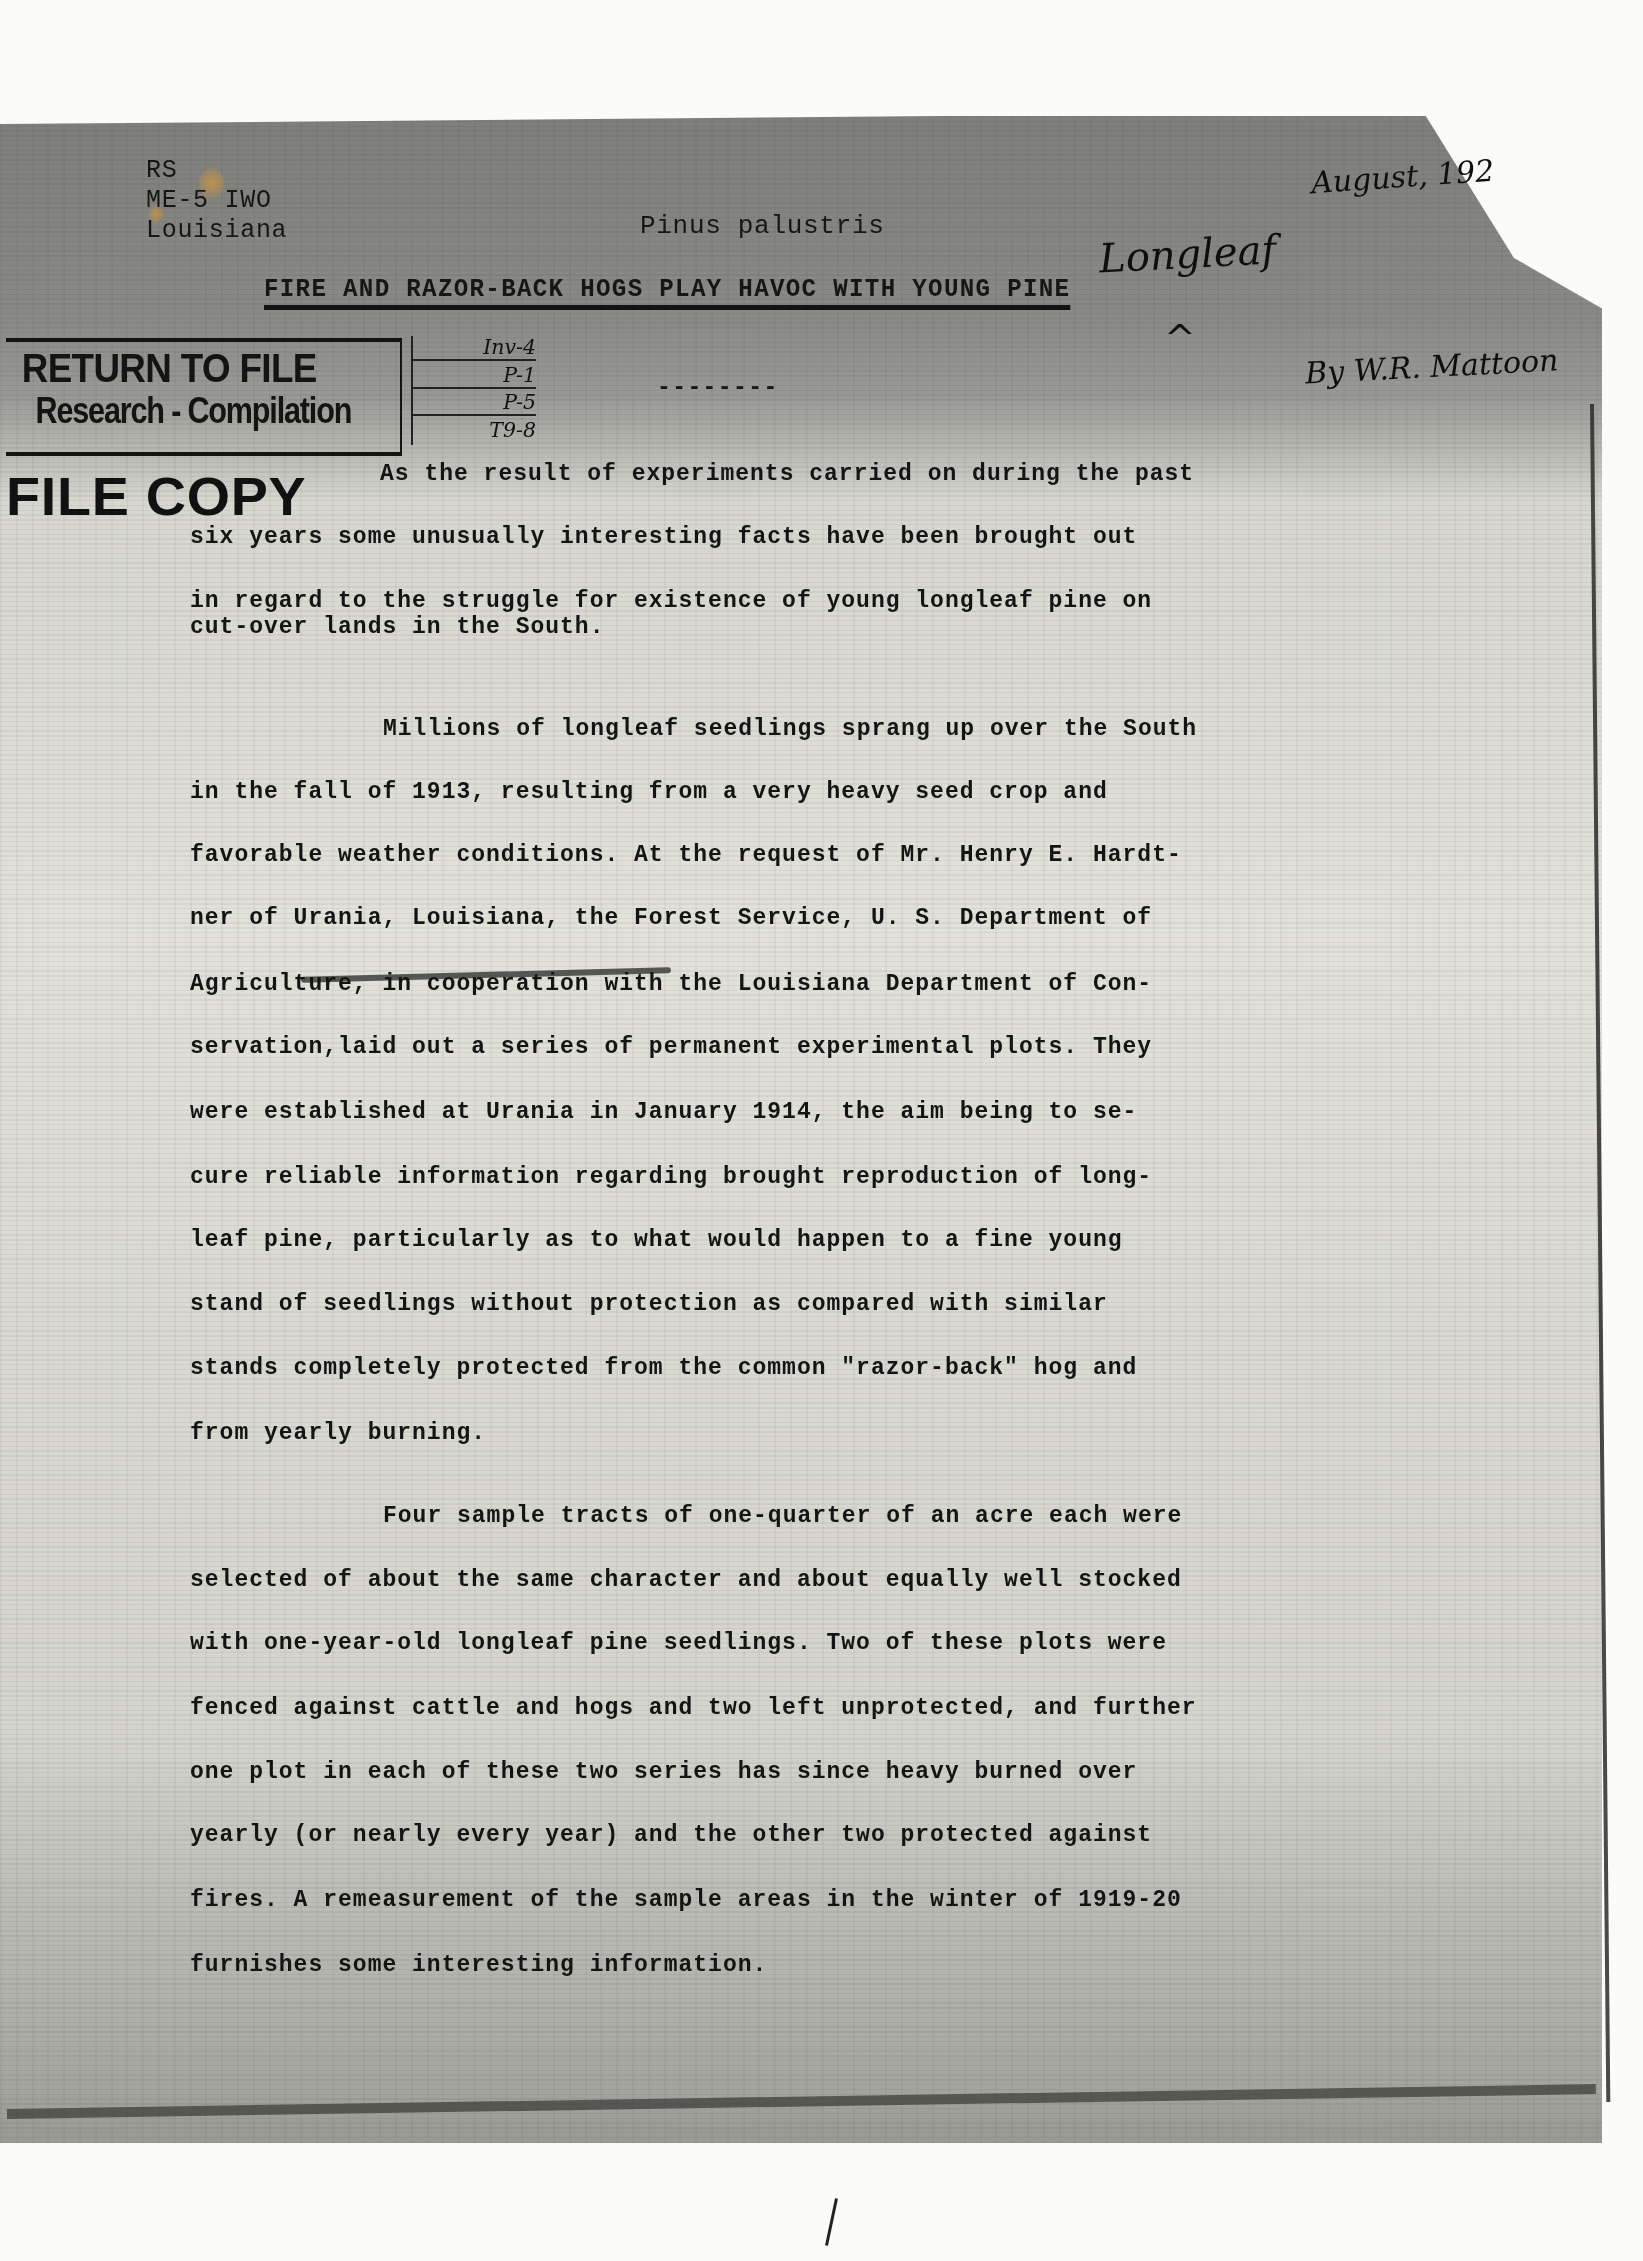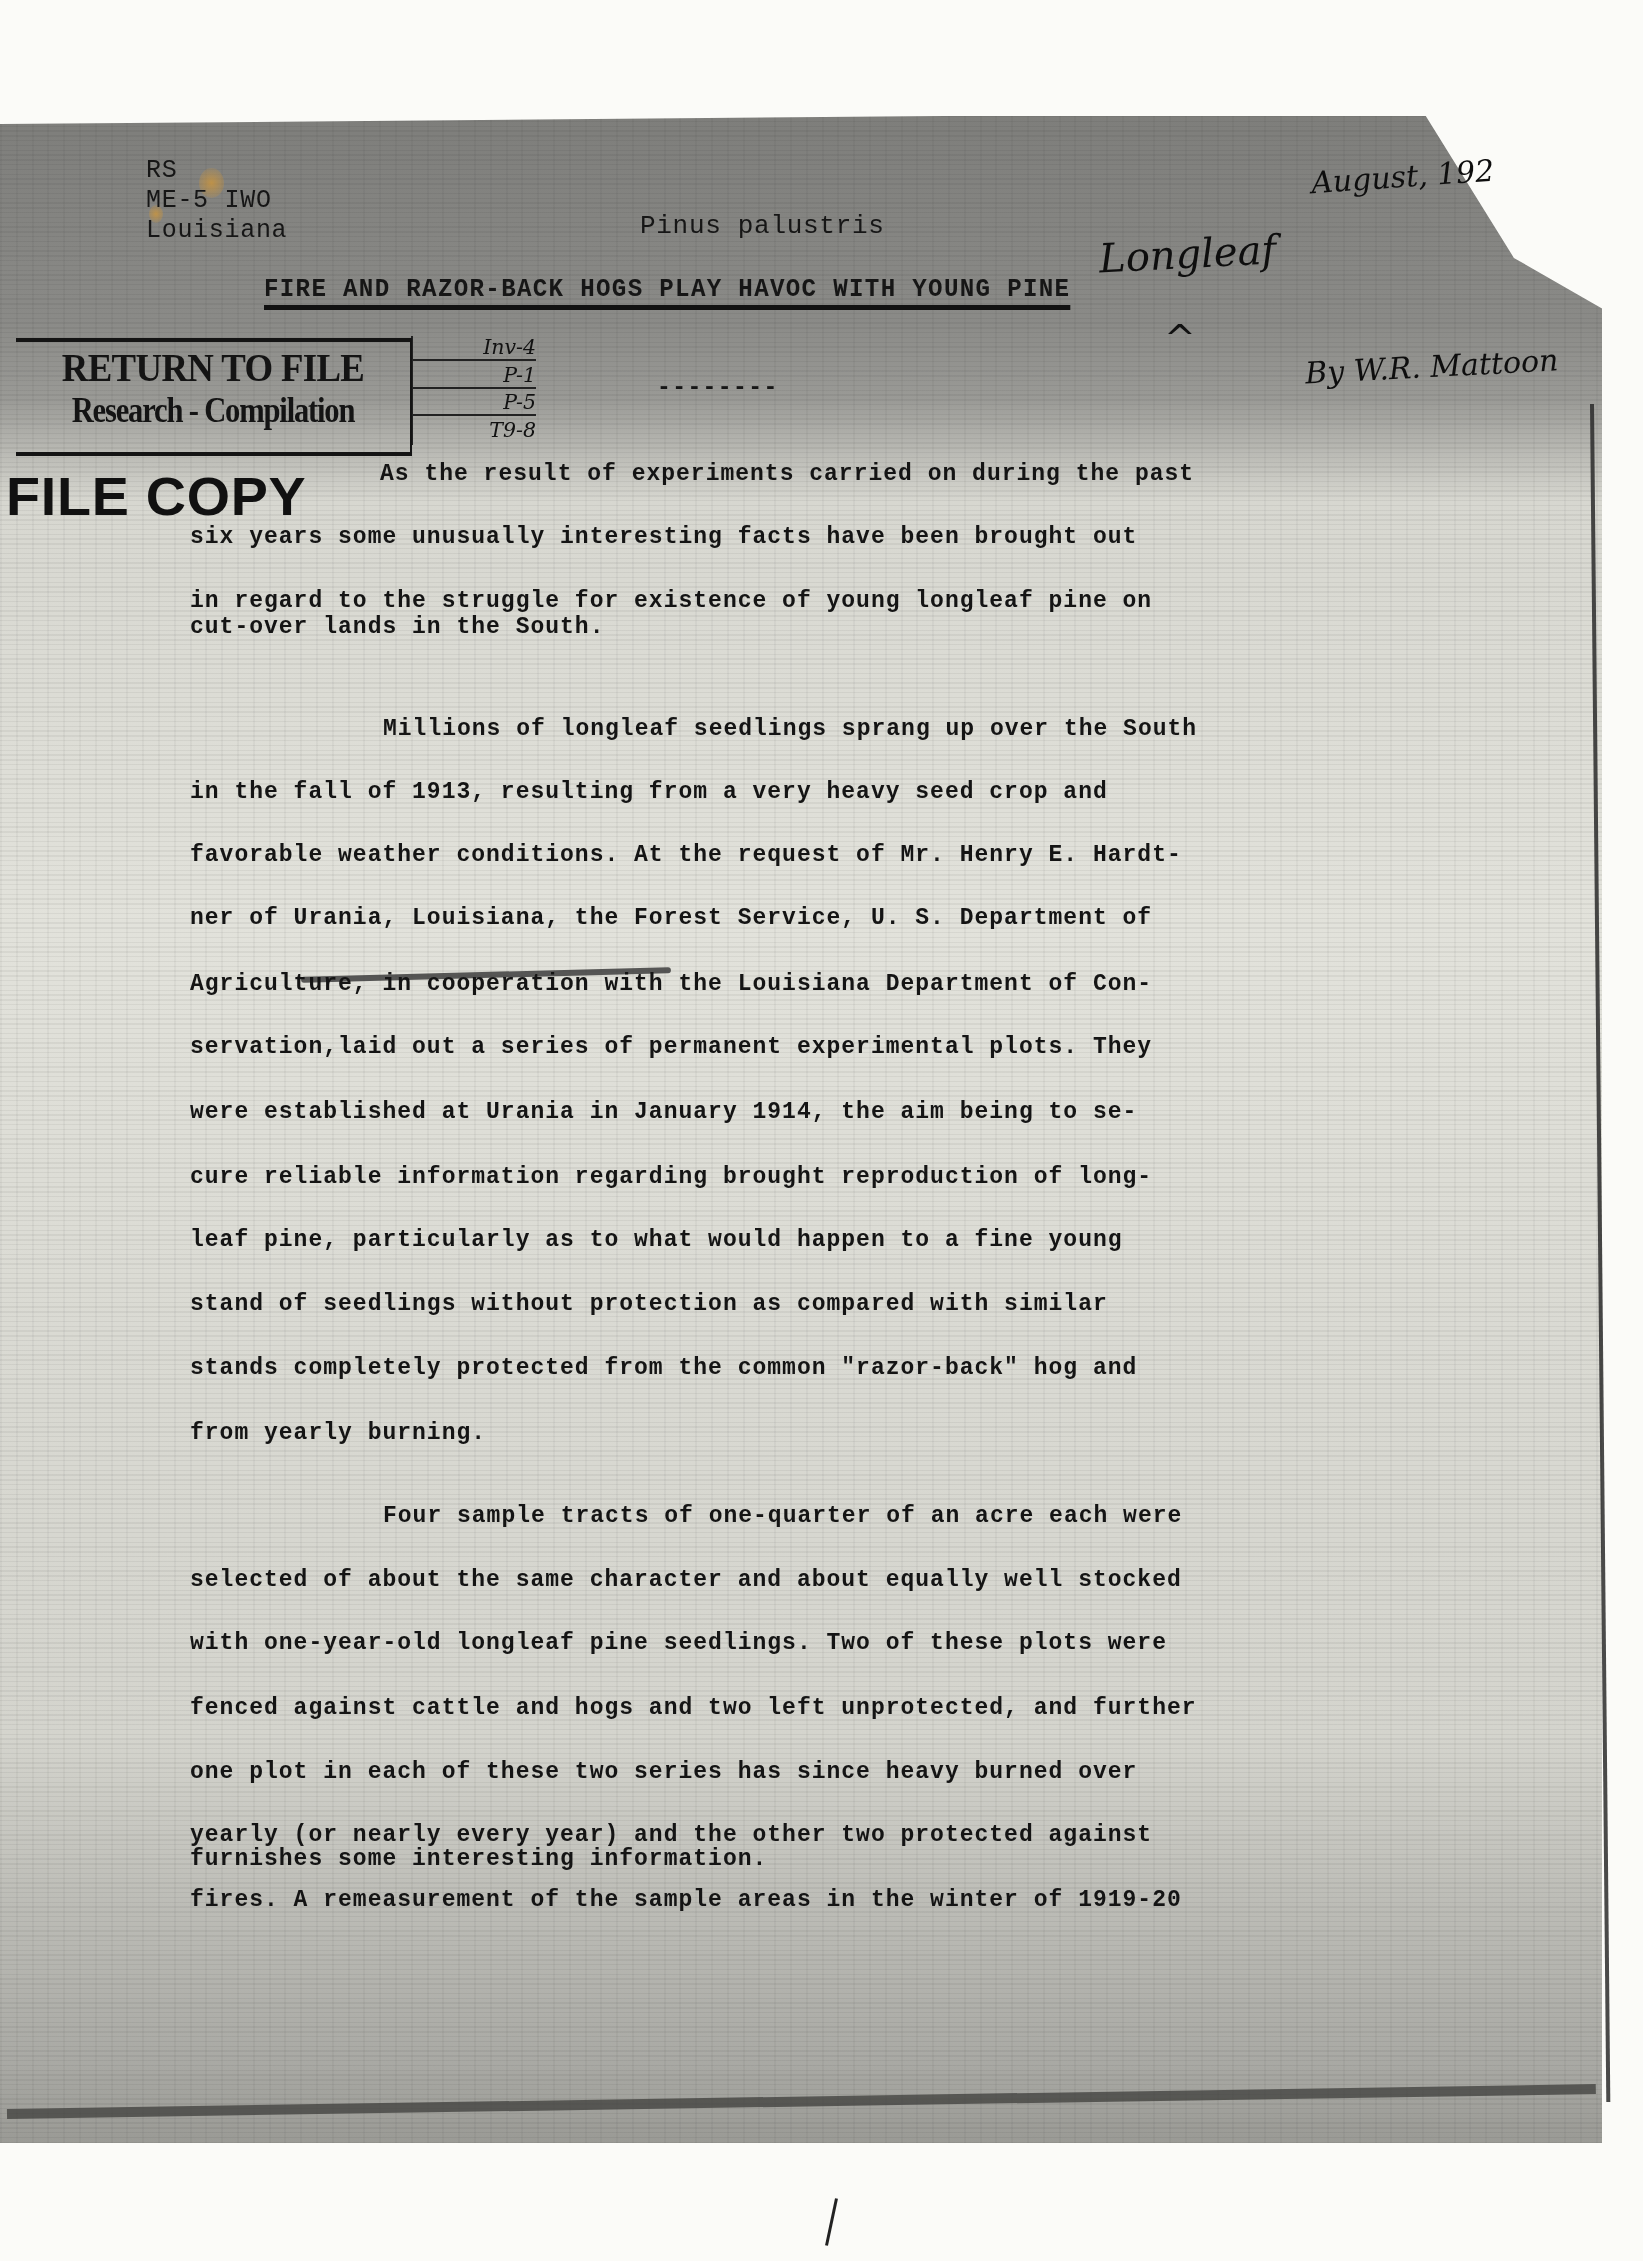--- a/index.html
+++ b/index.html
@@ -152,30 +152,30 @@
       border-bottom: 2.1px solid #222;
       margin-bottom: 2.7px;
     }
     .file-codes div:last-child {
       border-bottom: none;
     }
 
     
     .stamp {
       position: absolute;
-      left: 16px;
+      left: 6px;
       top: 338px;
       width: 394px;
       height: 110px;
       border-top: 4.8px solid #141414;
       border-bottom: 4.8px solid #141414;
       border-right: 2.1px solid #141414;
-      font-family: Liberation Serif, serif;
+      font-family: Liberation Sans, sans-serif;
       color: #141414;
-      text-align: center;
+      text-align: left;
     }
     .stamp-line1 {
       font-size: 40px;
       font-weight: bold;
       letter-spacing: -0.7px;
       line-height: 44px;
       margin-top: 4.1px;
       transform: scaleX(0.92);
     }
     .stamp-line2 {
@@ -282,14 +282,14 @@
 <div class="body-line" style="left:190px;top:1355px;">stands completely protected from the common "razor-back" hog and</div>
 <div class="body-line" style="left:190px;top:1420px;">from yearly burning.</div>
 
 <div class="body-line" style="left:383px;top:1503px;">Four sample tracts of one-quarter of an acre each were</div>
 <div class="body-line" style="left:190px;top:1567px;">selected of about the same character and about equally well stocked</div>
 <div class="body-line" style="left:190px;top:1630px;">with one-year-old longleaf pine seedlings.  Two of these plots were</div>
 <div class="body-line" style="left:190px;top:1695px;">fenced against cattle and hogs and two left unprotected, and further</div>
 <div class="body-line" style="left:190px;top:1759px;">one plot in each of these two series has since heavy burned over</div>
 <div class="body-line" style="left:190px;top:1822px;">yearly (or nearly every year) and the other two protected against</div>
 <div class="body-line" style="left:190px;top:1887px;">fires.  A remeasurement of the sample areas in the winter of 1919-20</div>
-<div class="body-line" style="left:190px;top:1846px;">furnishes some interesting information.</div>
+<div class="body-line" style="left:190px;top:1952px;">furnishes some interesting information.</div>
 
 
 </body></html>

